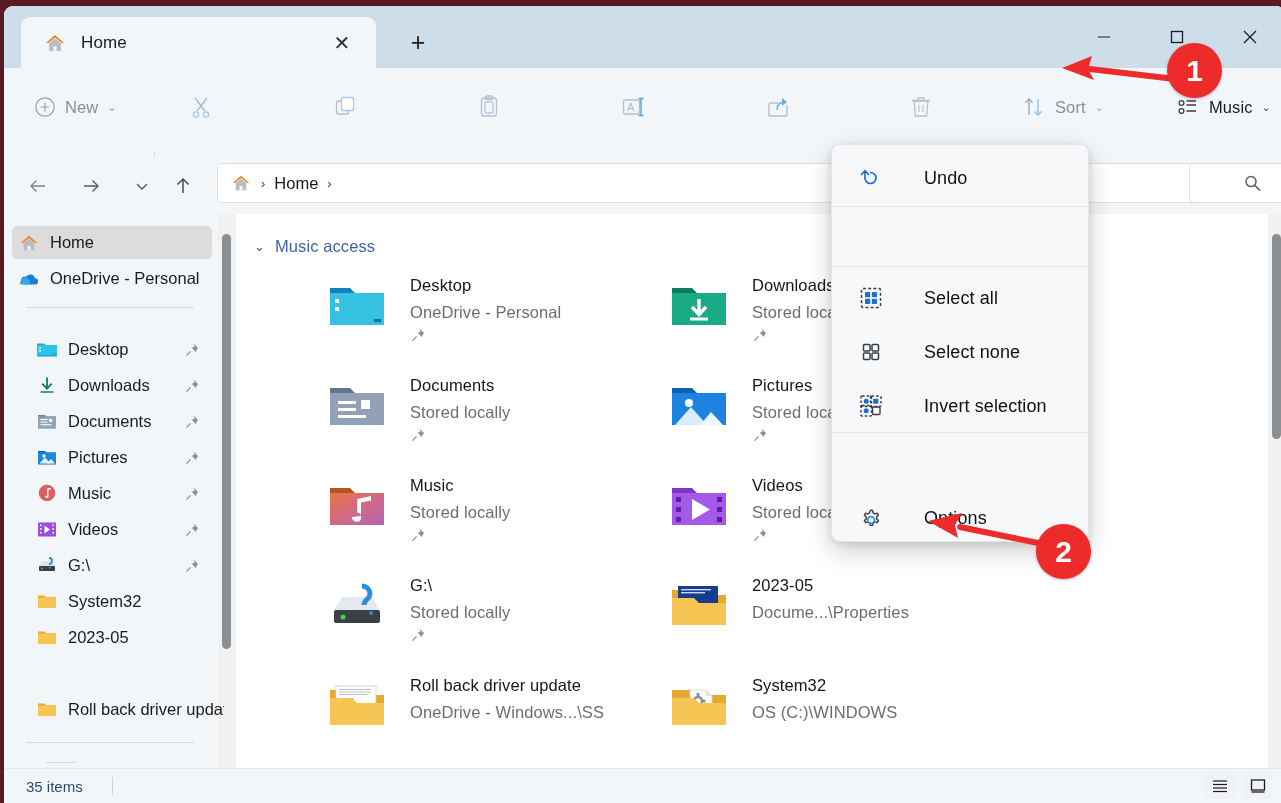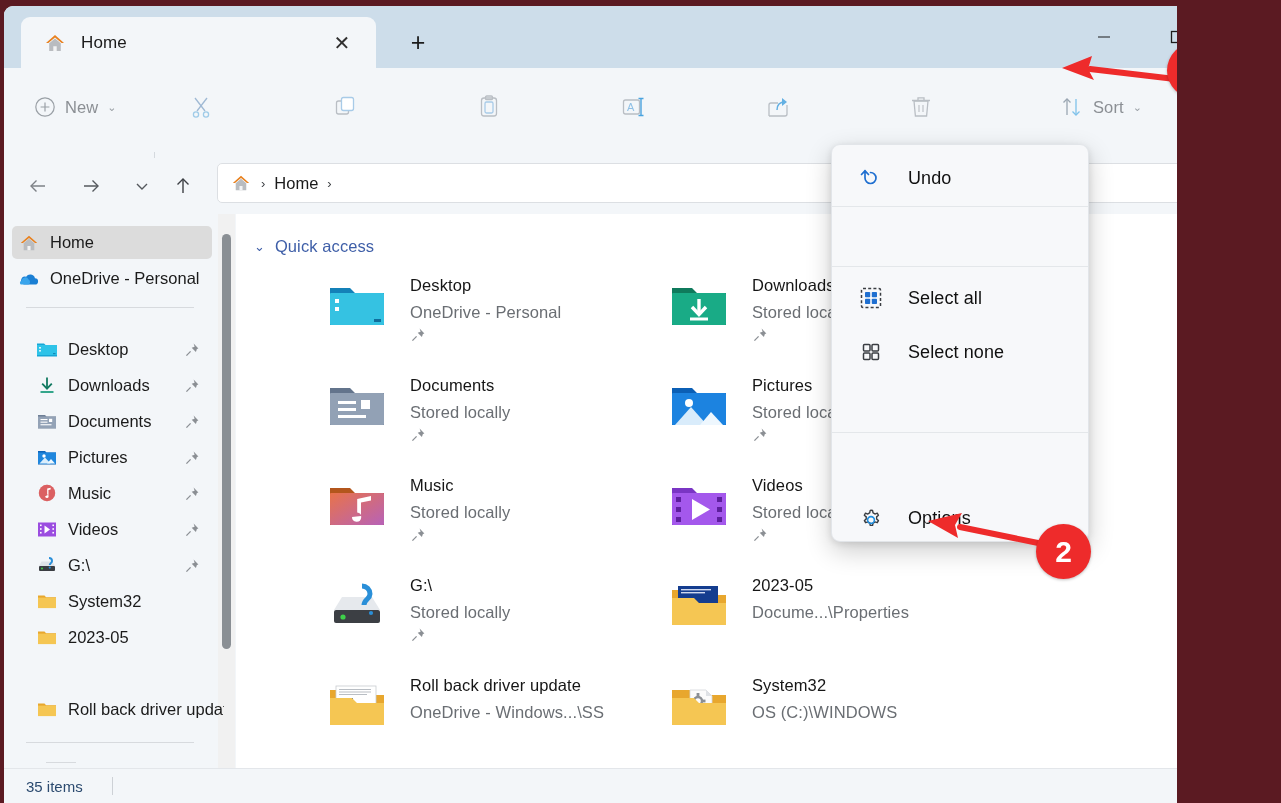--- a/index.html
+++ b/index.html
@@ -2,21 +2,21 @@
 <html><head>
 <meta charset="utf-8">
 <style>
   html,body{margin:0;padding:0;}
   body{
     width:1281px;height:803px;overflow:hidden;
     background:#5b1a22;
     font-family:"Liberation Sans","DejaVu Sans",sans-serif;
     -webkit-font-smoothing:antialiased;
   }
-  .screen{position:relative;width:1177px;height:803px;overflow:hidden;}
+  .screen{position:relative;width:1281px;height:803px;overflow:hidden;}
 
   
   .desktop-bg{position:absolute;inset:0;background:#5b1a22;}
   .bg-text{
     position:absolute;left:14px;top:789px;font-size:19px;color:#3a1014;
     letter-spacing:.5px;font-family:"Liberation Sans",sans-serif;
   }
 
   
   .window{
@@ -176,21 +176,21 @@
 
   
   .ctxmenu{
     position:absolute;left:827px;top:138px;width:256px;height:396px;
     background:#f7f8fa;border:1px solid #e2e5e9;border-radius:9px;
     box-shadow:0 9px 26px rgba(0,0,0,.20),0 2px 7px rgba(0,0,0,.10);
     overflow:hidden;
   }
   .ctx-item{
     position:absolute;left:0;width:256px;height:54px;
-    display:flex;align-items:center;
+    display:flex;align-items:center;gap:16px;
   }
   .ctx-ico{width:26px;height:26px;margin-left:26px;flex:0 0 auto;position:relative;}
   .ctx-label{margin-left:24px;font-size:18px;color:#101010;letter-spacing:.1px;}
   .ctx-label.disabled{color:#a3a7ac;}
   .ctx-div{position:absolute;left:0;width:256px;height:1px;background:#e4e7ea;}
   .badge{
     position:absolute;width:55px;height:55px;border-radius:50%;
     background:#ee2b2b;color:#ffffff;font-size:30px;font-weight:bold;
     display:flex;align-items:center;justify-content:center;
     box-shadow:0 1px 3px rgba(0,0,0,.25);
@@ -306,21 +306,21 @@
           <path d="M6 7 L20 7 L18.6 22 L7.4 22 Z" fill="none" stroke="#b9bec4" stroke-width="1.3"></path>
           <line x1="4" y1="6.5" x2="22" y2="6.5" stroke="#b9bec4" stroke-width="1.3"></line>
           <path d="M10 6.5 L10 3.8 L16 3.8 L16 6.5" fill="none" stroke="#b9bec4" stroke-width="1.3"></path>
           <line x1="11" y1="11" x2="11" y2="18" stroke="#b9bec4" stroke-width="1.1"></line>
           <line x1="15" y1="11" x2="15" y2="18" stroke="#b9bec4" stroke-width="1.1"></line>
         </svg>
       </div>
 
       <div class="cb-sep" style="left:1004px;"></div>
 
-      <div class="cb-item" style="left:1048px;text-align:center;">
+      <div class="cb-item" style="left:1010px;text-align:center;">
         <svg width="24" height="24" viewBox="0 0 24 24">
           <line x1="7" y1="4" x2="7" y2="20" stroke="#9aa6b2" stroke-width="1.3"></line>
           <path d="M3.5 7.5 L7 4 L10.5 7.5" fill="none" stroke="#9aa6b2" stroke-width="1.3"></path>
           <line x1="16" y1="4" x2="16" y2="20" stroke="#7fc2ea" stroke-width="1.3"></line>
           <path d="M12.5 16.5 L16 20 L19.5 16.5" fill="none" stroke="#7fc2ea" stroke-width="1.3"></path>
         </svg>
         <span class="cb-label dim">Sort</span>
         <span class="chev dim">⌄</span>
       </div>
 
@@ -578,21 +578,21 @@
       </div>
 
       <div class="side-div" style="top:528px;"></div>
       <div class="side-div" style="left:42px;width:30px;top:548px;"></div>
     </div>
 
     <div class="content">
 
       <div class="group-head">
         <span class="group-chev">⌄</span>
-        <span class="group-title">Quick access</span>
+        <span class="group-title">Music access</span>
       </div>
 
       <div class="qa-item" style="left:90px;top:58px;">
         <span class="qa-ico">
           <svg width="62" height="52" viewBox="0 0 62 52">
             <path d="M4 8 h20 l5 5 h29 v32 h-54 z" fill="#1481b8"></path>
             <rect x="4" y="13" width="54" height="32" rx="1" fill="#35c2e2"></rect>
             <rect x="4" y="13" width="54" height="32" rx="1" fill="url(#dg)" opacity=".0"></rect>
             <rect x="9" y="19" width="4" height="4" fill="#ffffff"></rect>
             <rect x="9" y="27" width="4" height="4" fill="#ffffff"></rect>
@@ -866,20 +866,34 @@
           <svg width="26" height="26" viewBox="0 0 26 26">
             <rect x="5.5" y="5.5" width="6.5" height="6.5" rx="1" fill="none" stroke="#3a3d42" stroke-width="1.5"></rect>
             <rect x="14" y="5.5" width="6.5" height="6.5" rx="1" fill="none" stroke="#3a3d42" stroke-width="1.5"></rect>
             <rect x="5.5" y="14" width="6.5" height="6.5" rx="1" fill="none" stroke="#3a3d42" stroke-width="1.5"></rect>
             <rect x="14" y="14" width="6.5" height="6.5" rx="1" fill="none" stroke="#3a3d42" stroke-width="1.5"></rect>
           </svg>
         </span>
         <span class="ctx-label">Select none</span>
       </div>
 
+      <div class="ctx-item" style="top:234px;">
+        <span class="ctx-ico">
+          <svg width="26" height="26" viewBox="0 0 26 26">
+            <rect x="3" y="3" width="10.5" height="10.5" rx="1" fill="none" stroke="#3a3d42" stroke-width="1.4" stroke-dasharray="2.6 2"></rect>
+            <circle cx="8.2" cy="8.2" r="2.5" fill="#1f6fd0"></circle>
+            <rect x="12.5" y="3" width="10.5" height="10.5" rx="1" fill="none" stroke="#3a3d42" stroke-width="1.4" stroke-dasharray="2.6 2"></rect>
+            <rect x="15.2" y="5.7" width="5.1" height="5.1" rx=".8" fill="#1f6fd0"></rect>
+            <rect x="3" y="12.5" width="10.5" height="10.5" rx="1" fill="none" stroke="#3a3d42" stroke-width="1.4" stroke-dasharray="2.6 2"></rect>
+            <circle cx="8.2" cy="17.8" r="2.5" fill="#1f6fd0"></circle>
+            <rect x="14.5" y="14" width="7.5" height="7.5" rx="1" fill="none" stroke="#3a3d42" stroke-width="1.4"></rect>
+          </svg>
+        </span>
+        <span class="ctx-label">Invert selection</span>
+      </div>
 
       <div class="ctx-div" style="top:287px;"></div>
 
 
       <div class="ctx-item" style="top:346px;">
         <span class="ctx-ico">
           <svg width="26" height="26" viewBox="0 0 26 26">
             <path d="M13 2.6 l1.6 .35 .45 2.4 a7.8 7.8 0 0 1 1.9 1.1 l2.3-.85 1.2 2.05 -1.85 1.6 a7.8 7.8 0 0 1 0 2.2 l1.85 1.6 -1.2 2.05 -2.3-.85 a7.8 7.8 0 0 1-1.9 1.1 l-.45 2.4 -2.35 0 -.45-2.4 a7.8 7.8 0 0 1-1.9-1.1 l-2.3 .85 -1.2-2.05 1.85-1.6 a7.8 7.8 0 0 1 0-2.2 L6.3 7.65 7.5 5.6 l2.3 .85 a7.8 7.8 0 0 1 1.9-1.1 l .45-2.4 z" fill="none" stroke="#3a3d42" stroke-width="1.4" stroke-linejoin="round" transform="translate(0,2.6)"></path>
             <circle cx="13" cy="15" r="3.4" fill="none" stroke="#1f8fe0" stroke-width="1.6"></circle>
           </svg>

